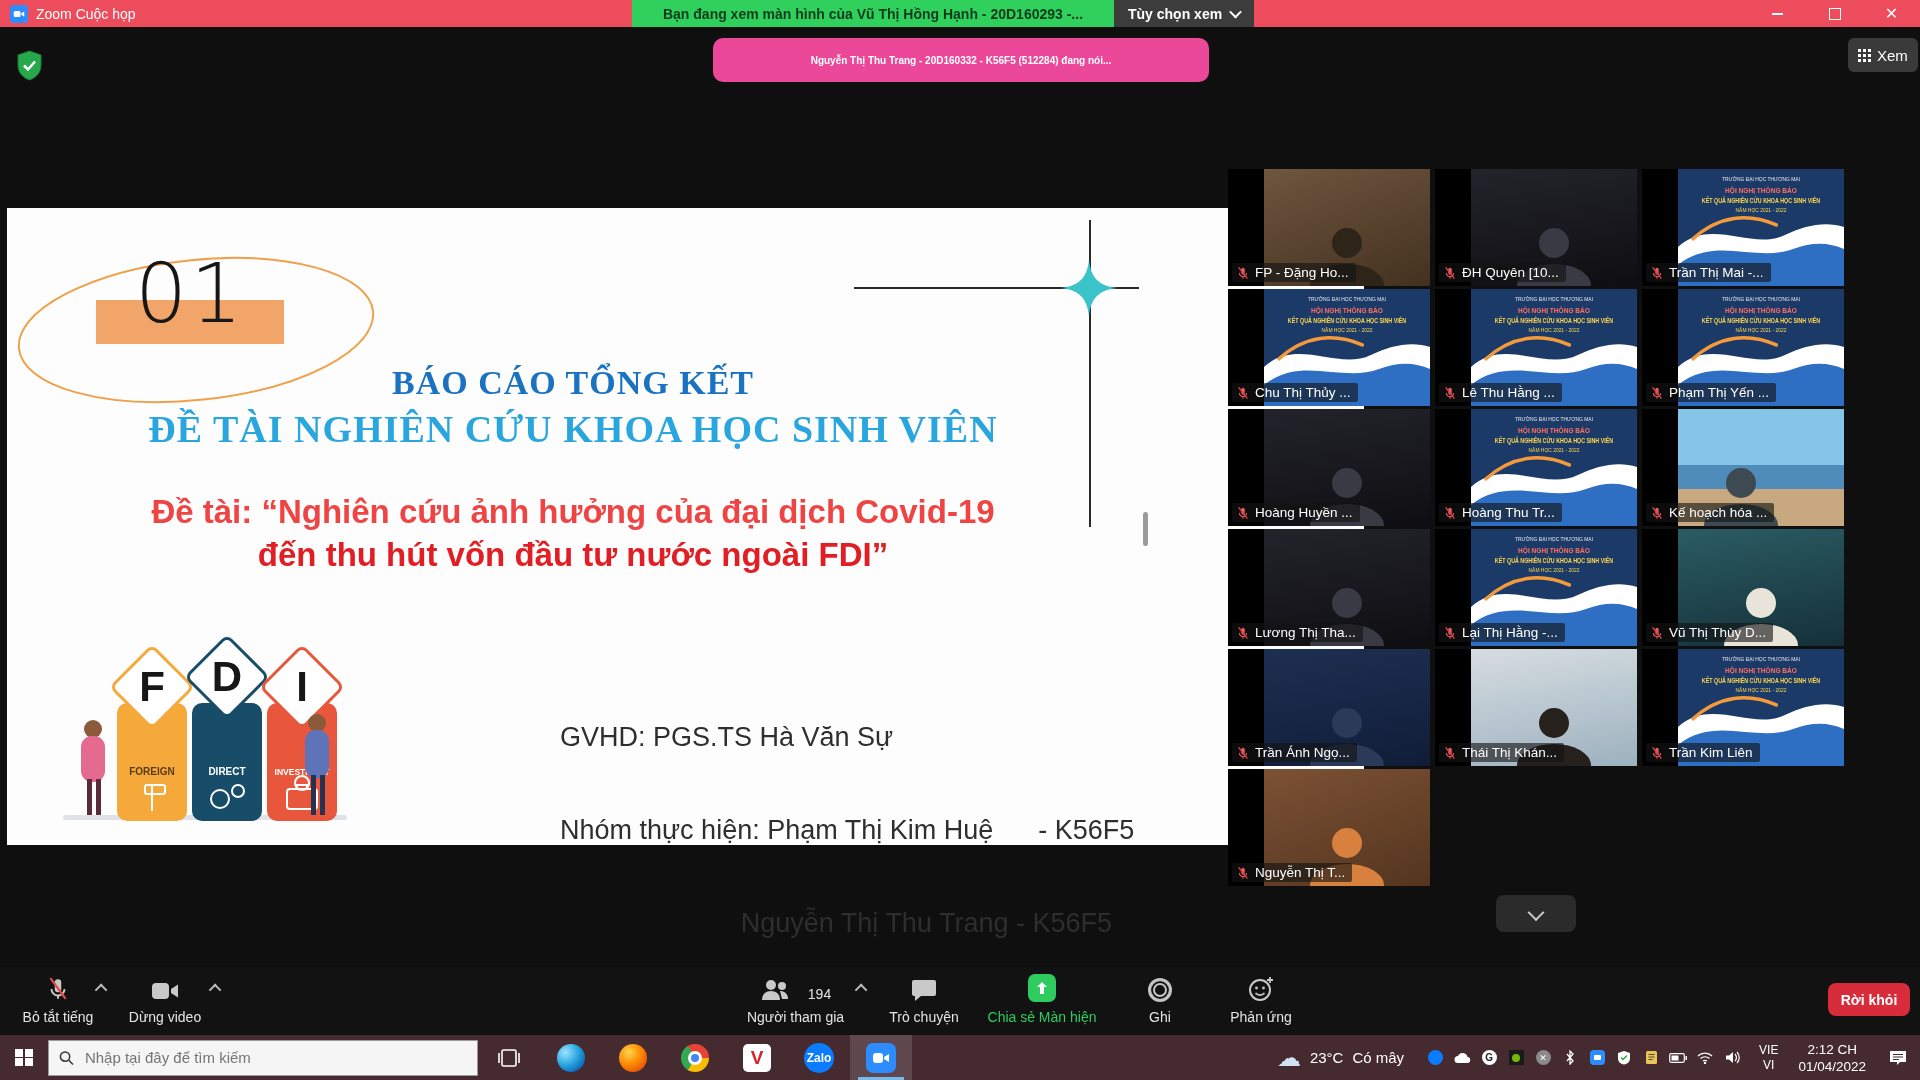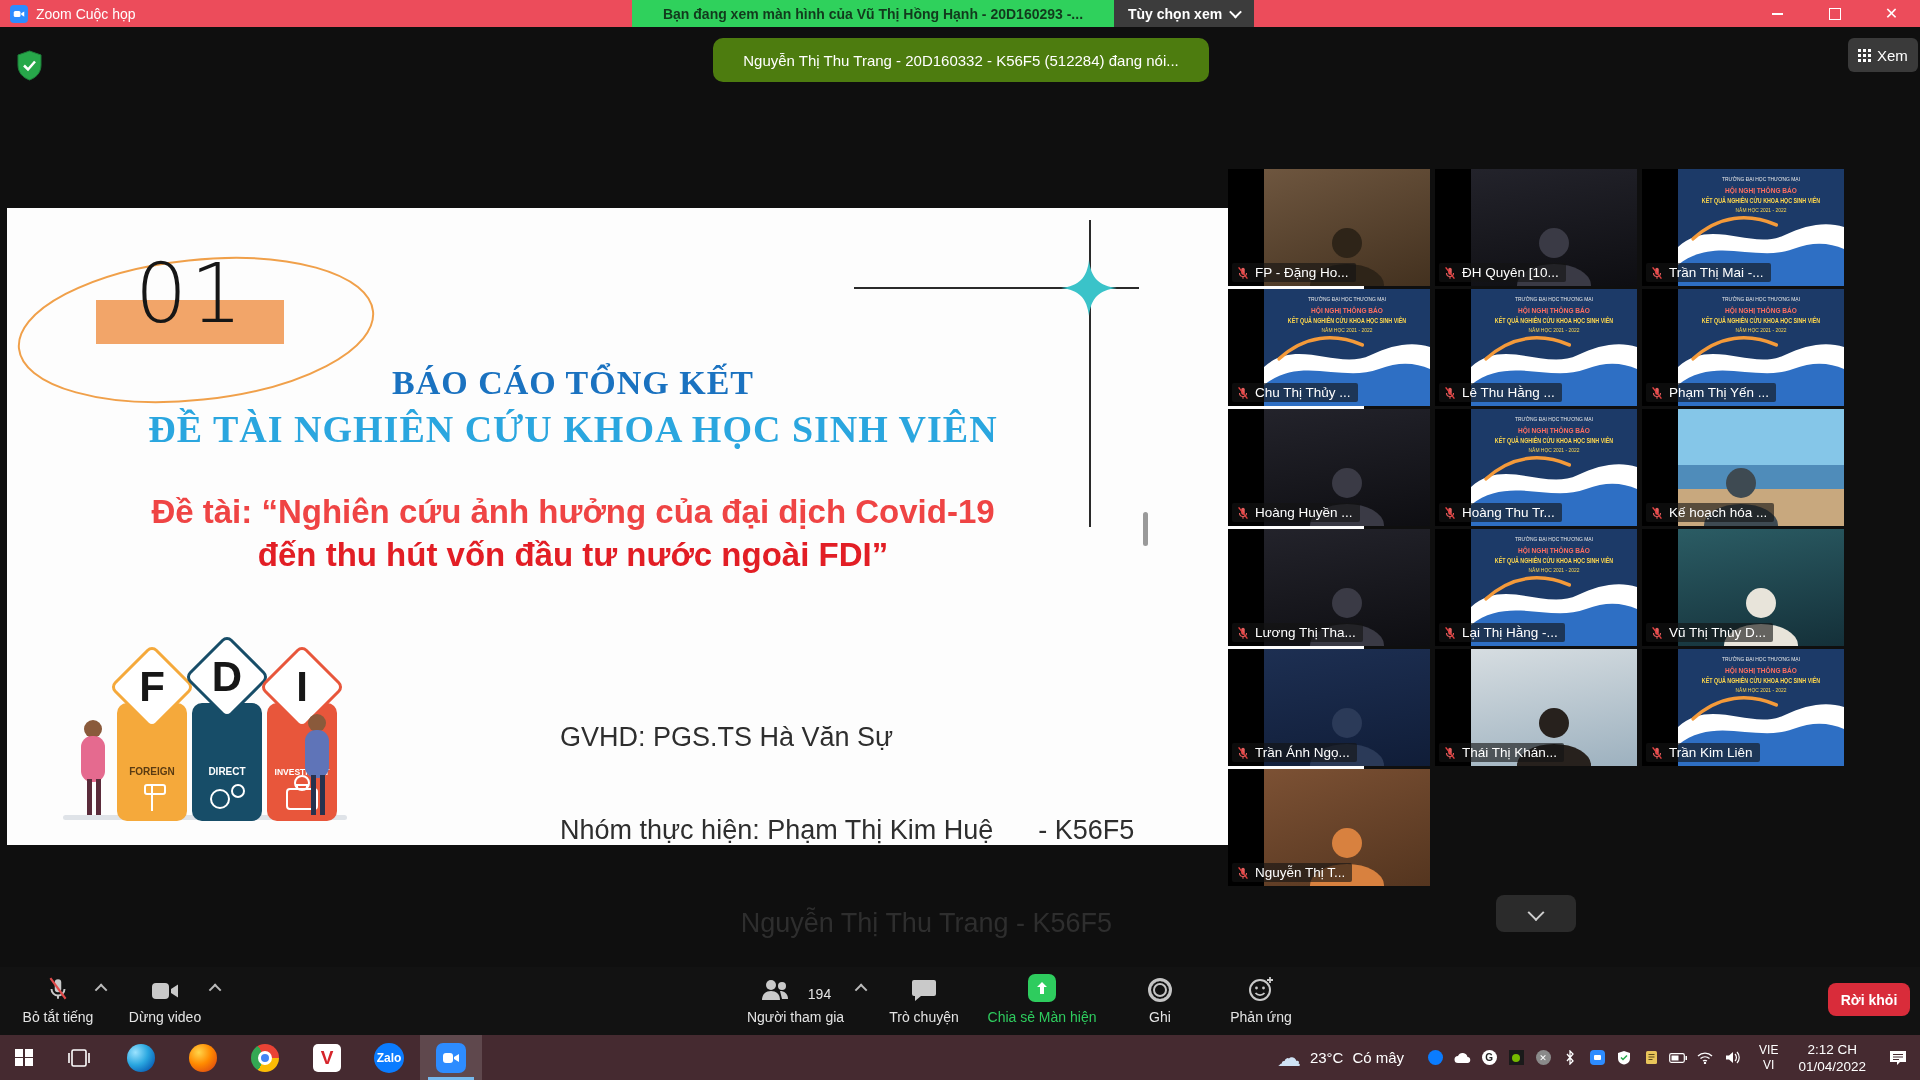--- a/index.html
+++ b/index.html
@@ -20,22 +20,22 @@
   .wb-min::after{content:"";width:11px;height:2px;background:#fff;}
   .wb-max::after{content:"";width:10px;height:10px;border:1.5px solid #fff;}
   .wb-close{font-size:16px;}
 
   .chev{display:inline-block;width:7px;height:7px;border-left:2px solid currentColor;border-top:2px solid currentColor;}
   .chev.down{transform:rotate(-135deg) translate(1px,1px);}
   .chev.up{transform:rotate(45deg) translateY(2px);}
 
   
   .stage{position:absolute;left:0;top:27px;width:1920px;height:940px;background:#0f0f0f;}
-  .speak-banner{left:713px;top:38px;width:496px;height:44px;background:#4d7c0f;border-radius:10px;
-    color:#fff;font-size:15px;font-weight:400;display:flex;align-items:center;justify-content:center;white-space:nowrap;}
+  .speak-banner{left:713px;top:38px;width:496px;height:44px;background:#ec4899;border-radius:10px;
+    color:#fff;font-size:10px;font-weight:700;display:flex;align-items:center;justify-content:center;white-space:nowrap;}
   .xem-btn{left:1848px;top:38px;height:34px;padding:0 10px;background:#3a3a3a;border-radius:6px;color:#fff;
     font-size:15px;display:flex;align-items:center;gap:6px;cursor:pointer;}
 
   
   .slide{left:7px;top:208px;width:1357px;height:637px;background:#fdfdfd;}
   .slide .loop{left:3px;top:37px;}
   .num-box{left:89px;top:92px;width:188px;height:44px;background:#f2a569;}
   .num{left:128px;top:38px;font-size:82px;font-weight:300;color:#161616;font-family:"DejaVu Sans",sans-serif;letter-spacing:3px;}
   .hline{left:847px;top:79px;width:285px;height:2px;background:#2a2a2a;}
   .vline{left:1082px;top:12px;width:2px;height:307px;background:#2a2a2a;}
@@ -648,20 +648,27 @@
 
 <div class="taskbar">
   <div class="tk-start">
     <span class="win-logo">
         <span></span>
         <span></span>
         <span></span>
         <span></span>
       </span>
   </div>
+  <div class="tk-search">
+    <svg width="16" height="16" viewBox="0 0 16 16">
+      <circle cx="6.5" cy="6.5" r="5" stroke="#333" stroke-width="1.6" fill="none"></circle>
+        <line x1="10.5" y1="10.5" x2="15" y2="15" stroke="#333" stroke-width="1.6"></line>
+      </svg>
+    <input type="text" placeholder="Nhập tại đây để tìm kiếm" style="">
+  </div>
   <div class="tk-slot">
     <svg width="24" height="20" viewBox="0 0 24 20">
       <rect x="5" y="2" width="14" height="16" rx="1.5" stroke="#fff" stroke-width="1.6" fill="none"></rect>
       <path d="M2 5v10M22 5v10" stroke="#fff" stroke-width="1.6"></path>
       </svg>
   </div>
   <div class="tk-slot">
       <span class="circle28 edge-c"></span>
     </div>
   <div class="tk-slot">

